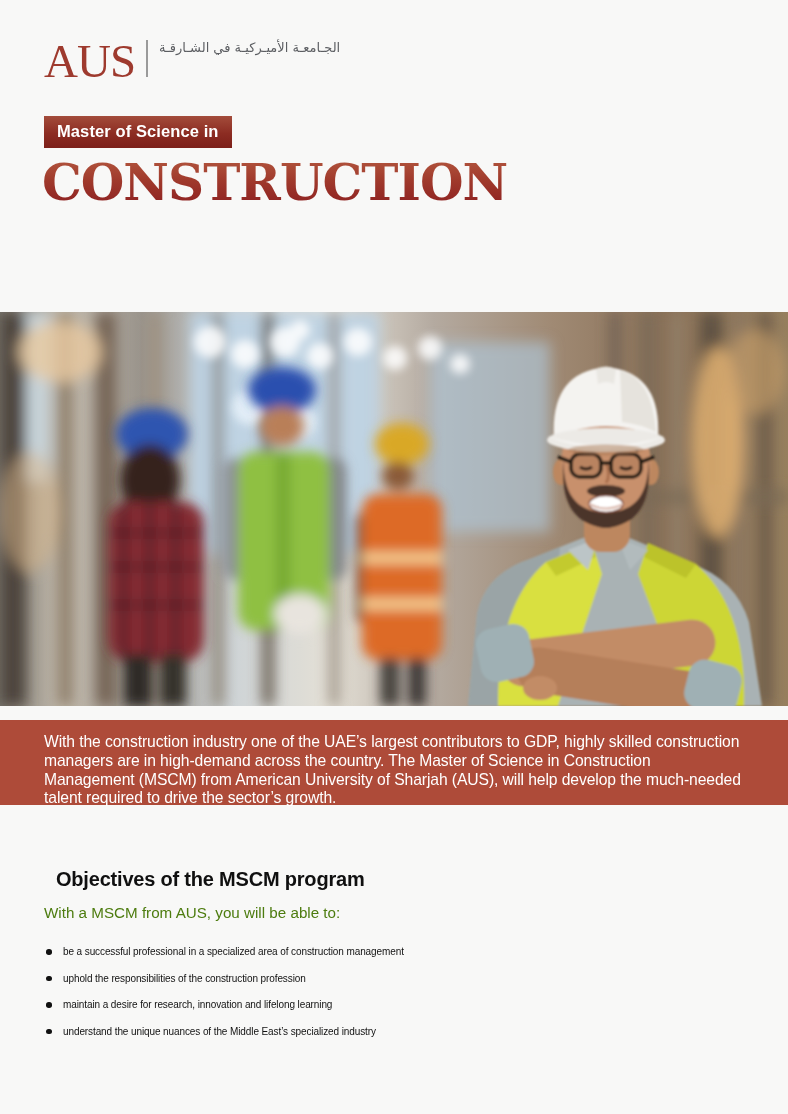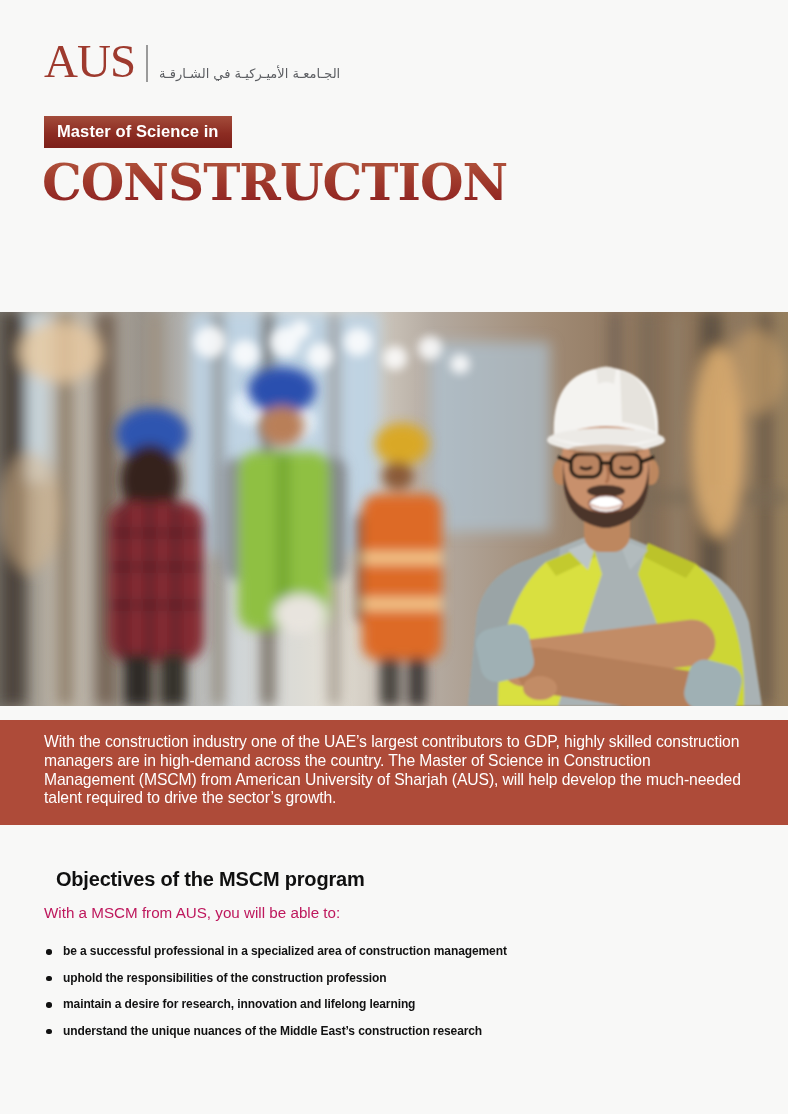--- a/index.html
+++ b/index.html
@@ -1,52 +1,52 @@
 <!DOCTYPE html>
 <html><head>
 <meta charset="utf-8">
 <style>
   html,body{margin:0;padding:0;}
   body{background:#e9e9e9;font-family:"Liberation Sans",sans-serif;}
   .page{position:relative;width:788px;height:1114px;background:#f8f8f7;overflow:hidden;margin:0 auto;}
 
   
-  .logo-row{position:absolute;left:44px;top:40px;display:flex;align-items:flex-end;gap:11px;}
+  .logo-row{position:absolute;left:44px;top:40px;display:flex;align-items:flex-start;gap:11px;}
   .logo-acronym{font-family:"Liberation Serif",serif;font-size:47px;line-height:42px;letter-spacing:-1px;color:#9e3a2e;font-weight:400;}
   .logo-divider{width:2px;height:37px;background:#9a9a9a;}
-  .logo-text-col{display:flex;flex-direction:column;justify-content:center;margin-top:16px;}
+  .logo-text-col{display:flex;flex-direction:column;justify-content:center;}
   .logo-arabic{font-family:"DejaVu Sans",sans-serif;font-size:13px;line-height:16px;color:#5c5e62;direction:rtl;text-align:left;}
   .logo-english{font-family:"Liberation Serif",serif;font-size:15.5px;line-height:18px;color:#54565a;letter-spacing:0.2px;}
 
   
   .badge{position:absolute;left:44px;top:116px;display:inline-block;padding:6px 13px 7px;
     background:linear-gradient(180deg,#a34c3b 0%,#8c2c22 55%,#7c1f19 100%);
     color:#ffffff;font-size:16.5px;font-weight:700;letter-spacing:0.1px;}
 
   
   .title{position:absolute;left:42px;top:152px;}
   .title-line{font-family:"DejaVu Serif",serif;font-weight:700;font-size:50px;line-height:62px;letter-spacing:-1px;color:#9c2a24;white-space:nowrap;}
   @supports ((-webkit-background-clip:text) or (background-clip:text)){
     .title-line{background:linear-gradient(180deg,#b55a41 4%,#a03a2c 45%,#8b1e20 92%);
       -webkit-background-clip:text;background-clip:text;color:transparent;}
   }
 
   
   .photo{position:absolute;left:0;top:312px;width:788px;height:394px;display:block;}
 
   
-  .intro-band{position:absolute;left:0;top:720px;width:788px;height:105px;background:#ae4b39;box-sizing:border-box;}
+  .intro-band{position:absolute;left:0;top:720px;width:788px;height:85px;background:#ae4b39;box-sizing:border-box;}
   .intro-band p{margin:0;padding:13px 44px 0 44px;color:#ffffff;font-size:15.7px;line-height:18.8px;font-weight:400;letter-spacing:-0.1px;}
 
   
   .objectives{position:absolute;left:44px;top:855px;width:700px;}
   .objectives h2{margin:12px;font-size:20px;line-height:24px;font-weight:700;color:#101010;letter-spacing:-0.2px;}
-  .objectives .obj-intro{margin:7px 0 0;font-size:15.2px;line-height:19px;color:#be185d;}
+  .objectives .obj-intro{margin:7px 0 0;font-size:15.2px;line-height:19px;color:#4d7c0f;}
   .objectives ul{margin:22px 0 0;padding:0;list-style:none;}
-  .objectives li{position:relative;padding-left:19px;margin-bottom:11px;font-size:12px;line-height:15.5px;font-weight:700;color:#121212;letter-spacing:-0.1px;margin-top:10px;}
+  .objectives li{position:relative;padding-left:19px;margin-bottom:11px;font-size:10px;line-height:15.5px;font-weight:400;color:#121212;letter-spacing:-0.1px;margin-top:10px;}
   .objectives li .dot{position:absolute;left:2px;top:5px;width:5.5px;height:5.5px;border-radius:50%;background:#111111;}
 </style>
 </head>
 <body>
 
 <div class="page">
 
   <div class="logo-row">
     <div class="logo-acronym">AUS</div>
     <div class="logo-divider"></div>
@@ -222,17 +222,17 @@
     <p>With the construction industry one of the UAE’s largest contributors to GDP, highly skilled construction managers are in high-demand across the country. The Master of Science in Construction Management (MSCM) from American University of Sharjah (AUS), will help develop the much-needed talent required to drive the sector’s growth.</p>
   </div>
 
   <div class="objectives">
     <h2>Objectives of the MSCM program</h2>
     <p class="obj-intro">With a MSCM from AUS, you will be able to:</p>
     <ul>
       <li><span class="dot"></span><span>be a successful professional in a specialized area of construction management</span></li>
       <li><span class="dot"></span><span>uphold the responsibilities of the construction profession</span></li>
       <li><span class="dot"></span><span>maintain a desire for research, innovation and lifelong learning</span></li>
-      <li><span class="dot"></span><span>understand the unique nuances of the Middle East’s construction research</span></li>
+      <li><span class="dot"></span><span>understand the unique nuances of the Middle East’s specialized industry</span></li>
     </ul>
   </div>
 
 </div>
 
 </body></html>

